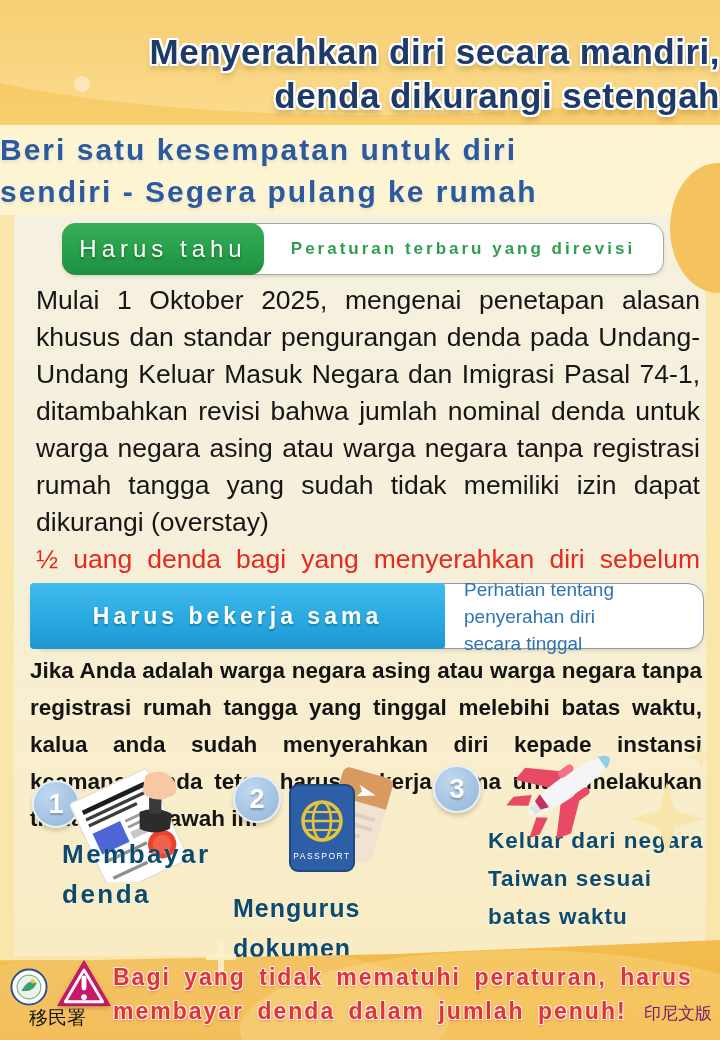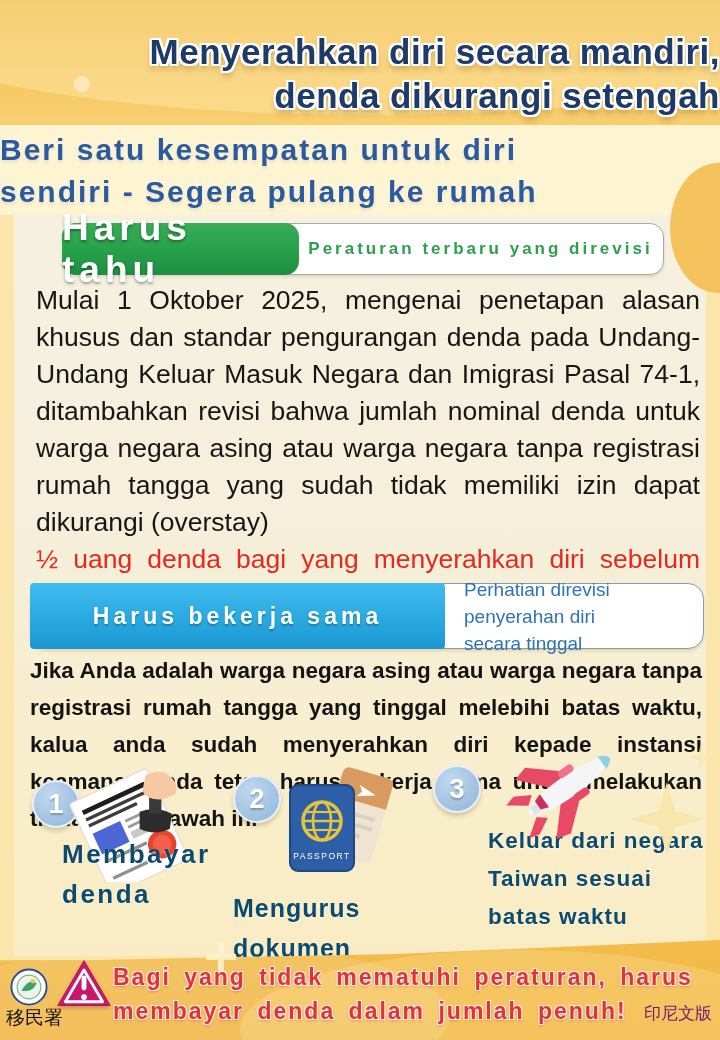--- a/index.html
+++ b/index.html
@@ -27,23 +27,23 @@
          text-shadow:-2px -2px 0 #fff,2px -2px 0 #fff,-2px 2px 0 #fff,2px 2px 0 #fff,
                      0 -2px 0 #fff,0 2px 0 #fff,-2px 0 0 #fff,2px 0 0 #fff,
                      0 5px 6px rgba(130,95,20,.5);}
   .subtitle{position:absolute;top:129px;left:0;width:720px;text-align:left;
             font-size:30px;line-height:42px;font-weight:bold;color:#2b5b9c;letter-spacing:2px;
             text-shadow:0 0 5px rgba(255,255,255,.85),0 2px 3px rgba(160,120,40,.25);}
   
   .row-know{position:absolute;top:223px;left:62px;width:600px;height:50px;background:#fff;
             border:1px solid #9fae9b;border-radius:14px;display:flex;align-items:stretch;
             box-shadow:0 2px 3px rgba(120,100,40,.18);}
-  .badge-know{width:237px;margin:-1px;border-radius:14px;display:flex;align-items:center;justify-content:center;
+  .badge-know{width:202px;margin:-1px;border-radius:14px;display:flex;align-items:center;justify-content:center;
               background:linear-gradient(180deg,#38ac57 0%,#27a04a 55%,#1d8f40 100%);
-              color:#fff;font-size:37px;font-weight:bold;letter-spacing:5px;
+              color:#fff;font-size:24px;font-weight:normal;letter-spacing:5px;
               text-shadow:0 2px 3px rgba(0,0,0,.35);}
   .pill-know{flex:1;display:flex;align-items:center;justify-content:center;
              color:#2f9e4f;font-size:17px;font-weight:bold;letter-spacing:3px;}
   
   .para1{position:absolute;top:282px;left:36px;width:664px;font-size:26.5px;line-height:37px;
          color:#161616;text-align:justify;text-justify:inter-word;}
   .para1 .red{display:block;color:#e8281e;}
   
   .row-coop{position:absolute;top:583px;left:30px;width:672px;height:64px;background:#fff;
             border:1px solid #8a9bb0;border-radius:16px;display:flex;align-items:stretch;
@@ -85,21 +85,21 @@
   
   .footer-band{position:absolute;top:940px;left:0;width:720px;height:100px;z-index:5;
                background:linear-gradient(180deg,#f3bc4c 0%,#f0b440 100%);
                clip-path:polygon(0 22px,55% 14px,100% 0,100% 100%,0 100%);}
   .footer-wave{position:absolute;bottom:-52px;left:-70px;width:520px;height:150px;
                background:rgba(255,255,255,.14);border-radius:50%;}
   .footer-wave2{position:absolute;bottom:-70px;right:-80px;width:560px;height:160px;
                 background:rgba(255,233,170,.28);border-radius:50%;}
   .logo{position:absolute;top:968px;left:10px;width:38px;height:38px;z-index:6;}
   .agency{position:absolute;top:1005px;left:6px;width:80px;z-index:6;
-          font-size:19px;color:#111;}
+          font-size:19px;color:#111;text-align:right;}
   .warn-triangle{position:absolute;top:957px;left:56px;width:56px;height:54px;z-index:6;
                  filter:drop-shadow(0 2px 2px rgba(120,40,60,.35));}
   .warn-text{position:absolute;top:960px;left:113px;width:600px;z-index:6;
              font-size:23px;line-height:34px;font-weight:bold;color:#e03434;
              letter-spacing:2px;word-spacing:5px;
              text-shadow:-1px -1px 0 #ffe9e9,1px -1px 0 #ffe9e9,-1px 1px 0 #ffe9e9,1px 1px 0 #ffe9e9,
                          0 2px 3px rgba(150,30,30,.3);}
   .edition{position:absolute;top:1002px;right:8px;z-index:6;font-size:17px;color:#701a75;}
 </style>
 </head>
@@ -131,21 +131,21 @@
   </div>
 
   <div class="para1">
     <span>Mulai 1 Oktober 2025, mengenai penetapan alasan khusus dan standar pengurangan denda pada Undang-Undang Keluar Masuk Negara dan Imigrasi Pasal 74-1, ditambahkan revisi bahwa jumlah nominal denda untuk warga negara asing atau warga negara tanpa registrasi rumah tangga yang sudah tidak memiliki izin dapat dikurangi (overstay)</span>
     <span class="red">½ uang denda bagi yang menyerahkan diri sebelum ditangkap  oleh instansi keamanan</span>
   </div>
 
   <div class="row-coop">
     <div class="badge-coop">Harus bekerja sama</div>
     <div class="pill-coop">
-      <span>Perhatian direvisi penyerahan diri</span>
+      <span>Perhatian tentang penyerahan diri</span>
       <span>secara tinggal</span>
     </div>
   </div>
 
   <div class="para2">Jika Anda adalah warga negara asing atau warga negara tanpa registrasi rumah tangga yang tinggal melebihi batas waktu, kalua anda sudah menyerahkan diri kepade instansi keamanan.Anda tetap harus bekerja sama untuk melakukan tindakan di bawah ini</div>
 
   <div class="step-circle c1">1</div>
   <div class="step-circle c2">2</div>
   <div class="step-circle c3">3</div>
 

